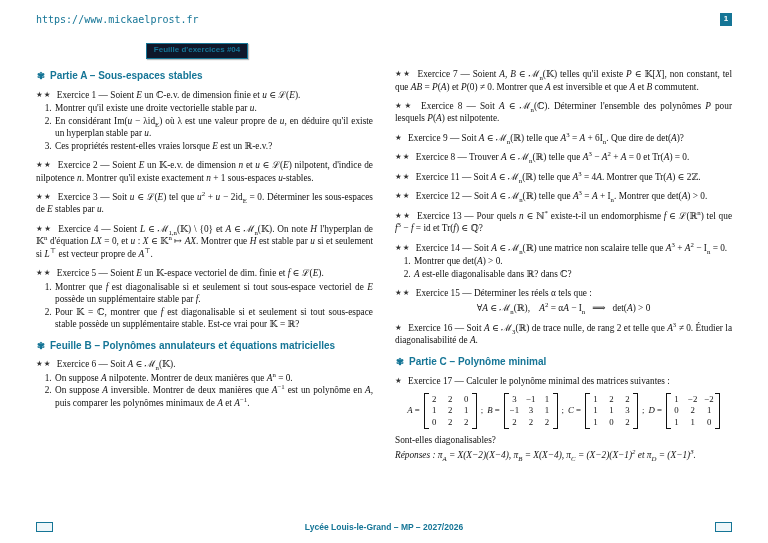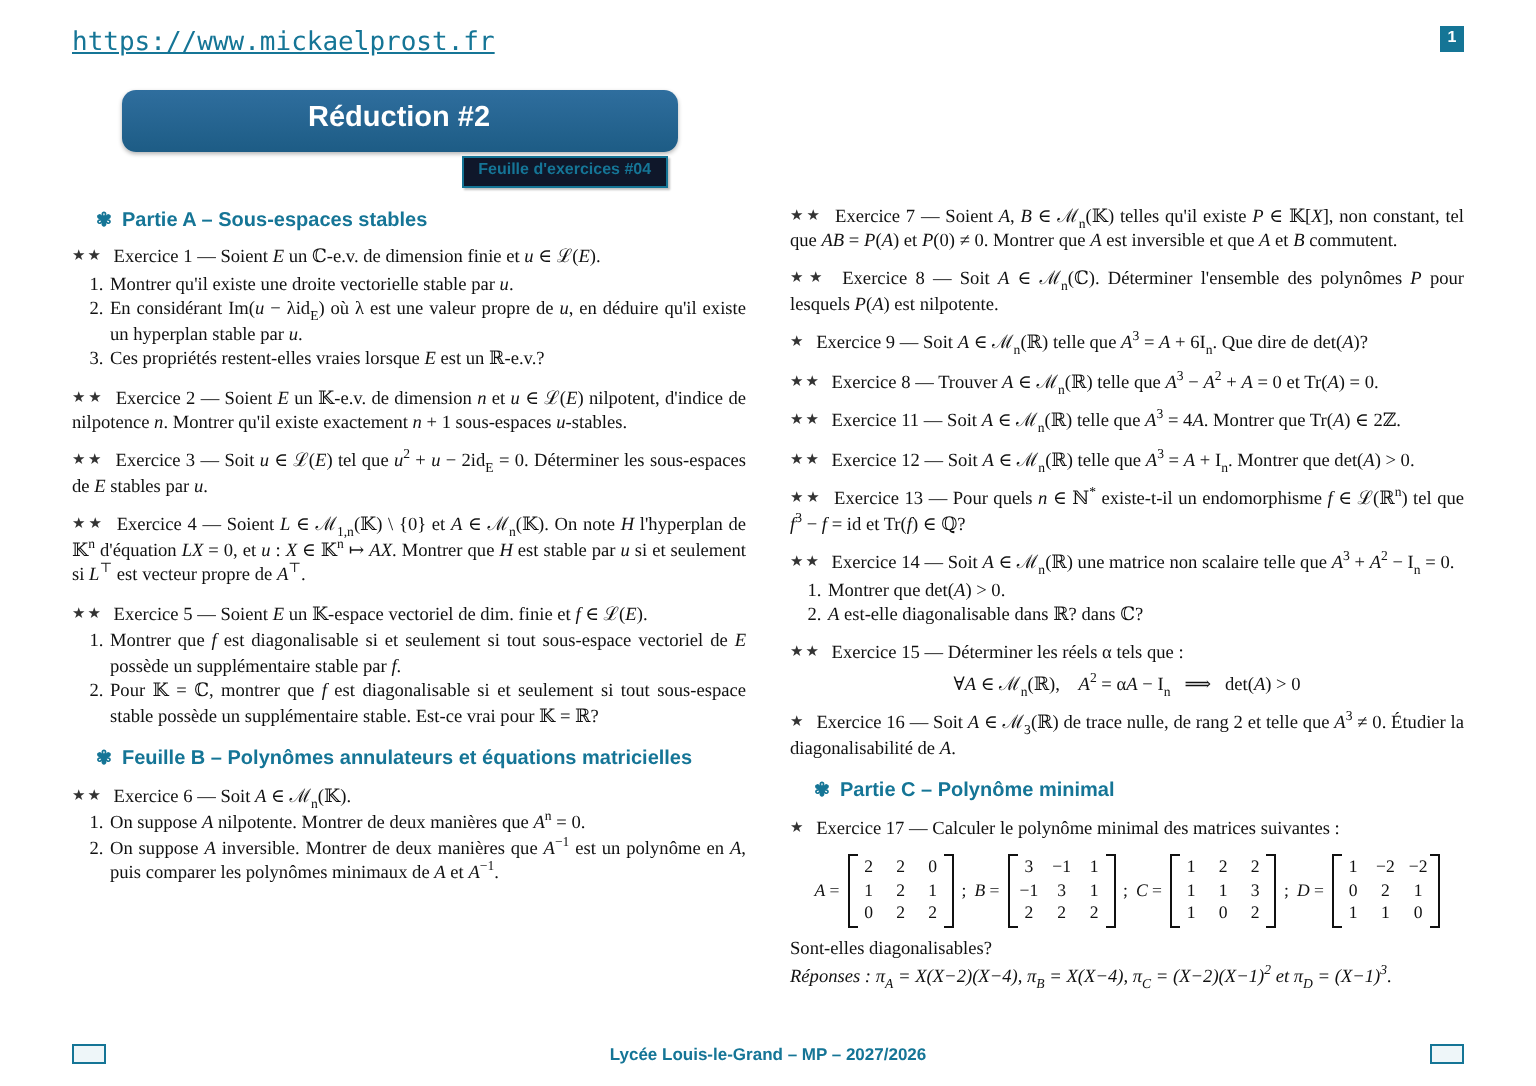--- a/index.html
+++ b/index.html
@@ -13,21 +13,21 @@
   body{margin:0;background:#ffffff;}
   .page{
     width:768px;height:543px;position:relative;overflow:hidden;
     padding:13px 36px 8px;
     font-family:"Liberation Serif","DejaVu Serif",serif;
     font-size:9.3px;line-height:1.34;color:var(--text);
     background:#ffffff;
   }
   
   .topbar{display:flex;justify-content:space-between;align-items:flex-start;margin-bottom:15px;}
-  .url{font-family:"DejaVu Sans Mono",monospace;font-size:13px;color:var(--accent);text-decoration:underline;cursor:pointer;}
+  .url{font-family:"DejaVu Sans Mono",monospace;font-size:10px;color:var(--accent);cursor:pointer;}
   .pagenum{min-width:12px;height:13px;padding:0 2px;background:var(--accent);border:1px solid var(--accent);
     color:#fff;font-family:"Liberation Sans",sans-serif;font-size:8px;font-weight:bold;
     display:flex;align-items:center;justify-content:center;}
   
   .title-wrap{width:47%;display:flex;justify-content:center;margin-bottom:9px;}
   .title-inner{display:flex;flex-direction:column;align-items:flex-end;}
   .title-box{
     width:278px;text-align:center;border-radius:7px;
     background:linear-gradient(180deg,var(--header-top),var(--header-bottom));
     color:#ffffff;font-family:"Liberation Sans",sans-serif;font-weight:bold;font-size:14.5px;
@@ -36,21 +36,21 @@
   .subtitle-box{
     margin:2px 5px 0 0;background:#0f172a;border:1px solid var(--accent);color:var(--accent);
     font-family:"Liberation Sans",sans-serif;font-weight:bold;font-size:8px;
     padding:1px 7px 2px;box-shadow:1px 1px 1px rgba(0,0,0,.25);
   }
   
   .columns{display:flex;gap:22px;text-align:justify;}
   .col{flex:1;min-width:0;}
   .section-heading{
     color:var(--accent);font-family:"Liberation Sans",sans-serif;font-weight:bold;
-    font-size:10px;margin:8px 12px 6px;text-align:left;
+    font-size:10px;margin:8px 1px 6px;text-align:left;
   }
   .col .section-heading:first-child{margin-top:1px;}
   .sec-icon{margin-right:5px;font-size:9.5px;}
   .exercise{margin-bottom:7px;}
   .ex-head{margin:0;}
   .stars{color:var(--star);font-size:7.5px;letter-spacing:1px;margin-right:3px;vertical-align:1px;}
   .ex-title{font-weight:normal;}
   sub,sup{font-size:6.8px;line-height:0;}
   i{font-style:italic;}
   .ex-list{margin:1px 0 0;padding-left:18px;}
@@ -82,21 +82,20 @@
 
 <div class="page">
 
   <div class="topbar">
     <a class="url">https://www.mickaelprost.fr</a>
     <div class="pagenum">1</div>
   </div>
 
   <div class="title-wrap">
     <div class="title-inner">
-      <div class="title-box">Réduction #2</div>
       <div class="subtitle-box">Feuille d'exercices #04</div>
     </div>
   </div>
 
   <div class="columns">
     <section class="col" id="col-left">
         <div class="section-heading"><span class="sec-icon">✾</span><span class="sec-label">Partie A – Sous-espaces stables</span></div>
         <div class="exercise">
           <p class="ex-head"><span class="stars">★★</span> <span class="ex-title">Exercice 1</span><span class="ex-dash"> — </span><span class="ex-body">Soient <i>E</i> un ℂ-e.v. de dimension finie et <i>u</i> ∈ ℒ(<i>E</i>).</span></p>
           <ol class="ex-list">

